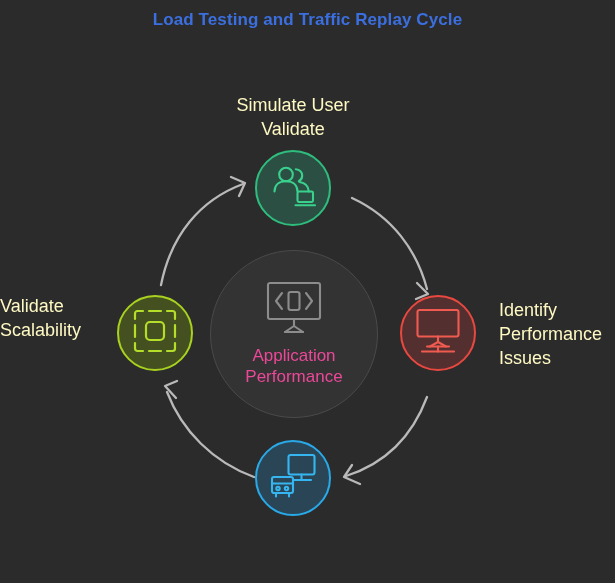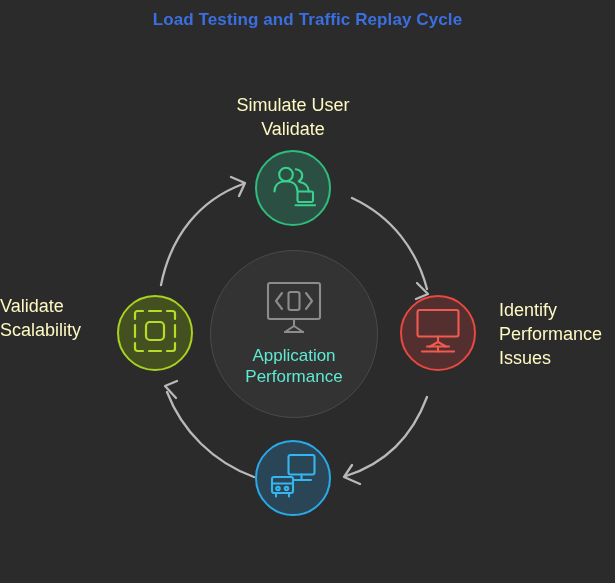--- a/index.html
+++ b/index.html
@@ -51,21 +51,21 @@
     display: flex;
     flex-direction: column;
     align-items: center;
     justify-content: center;
   }
   .hub-icon {
     margin-top: -2px;
     margin-bottom: 4px;
   }
   .hub-label {
-    color: #5eead4;
+    color: #ec4899;
     font-size: 17px;
     line-height: 21px;
     text-align: center;
     width: 150px;
   }
   
   .node {
     position: absolute;
     width: 76px;
     height: 76px;

